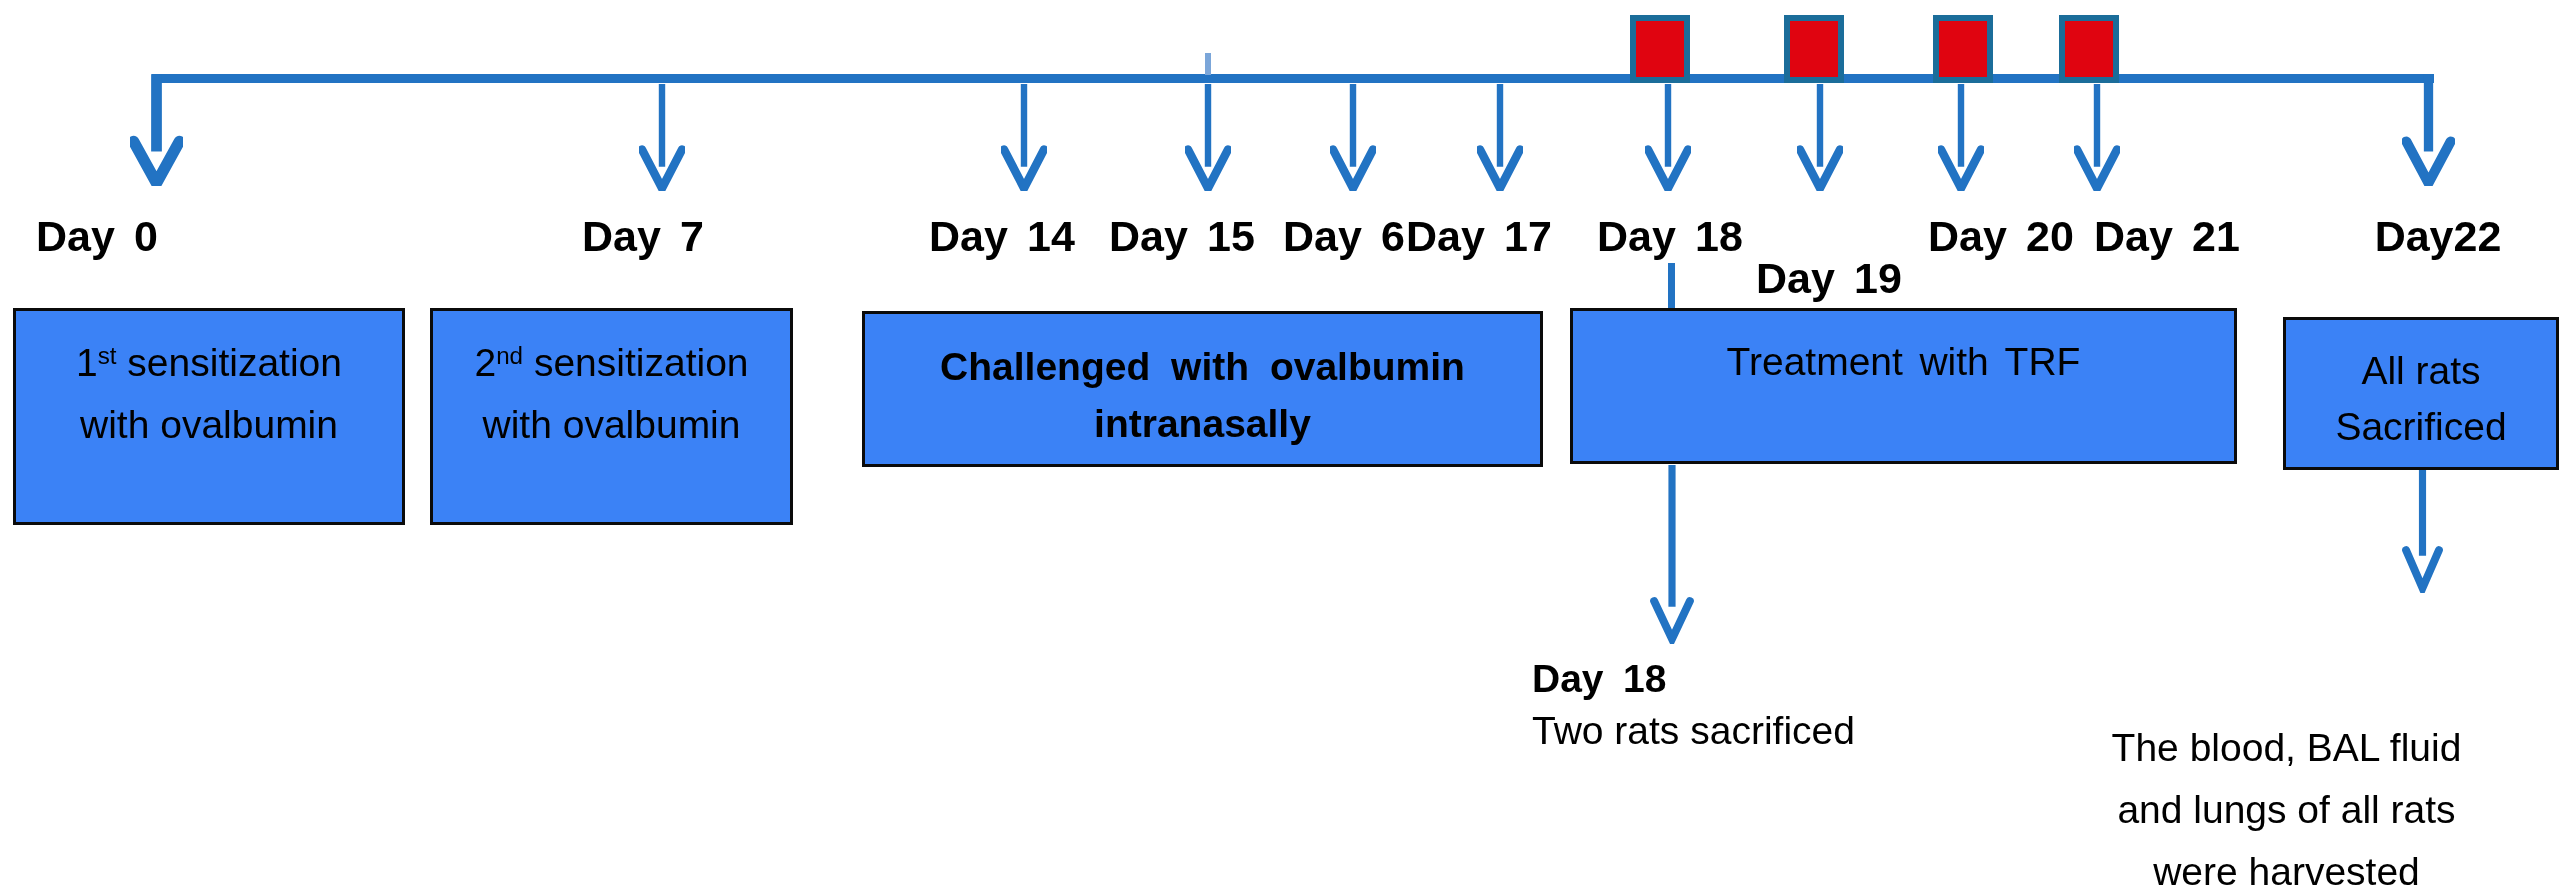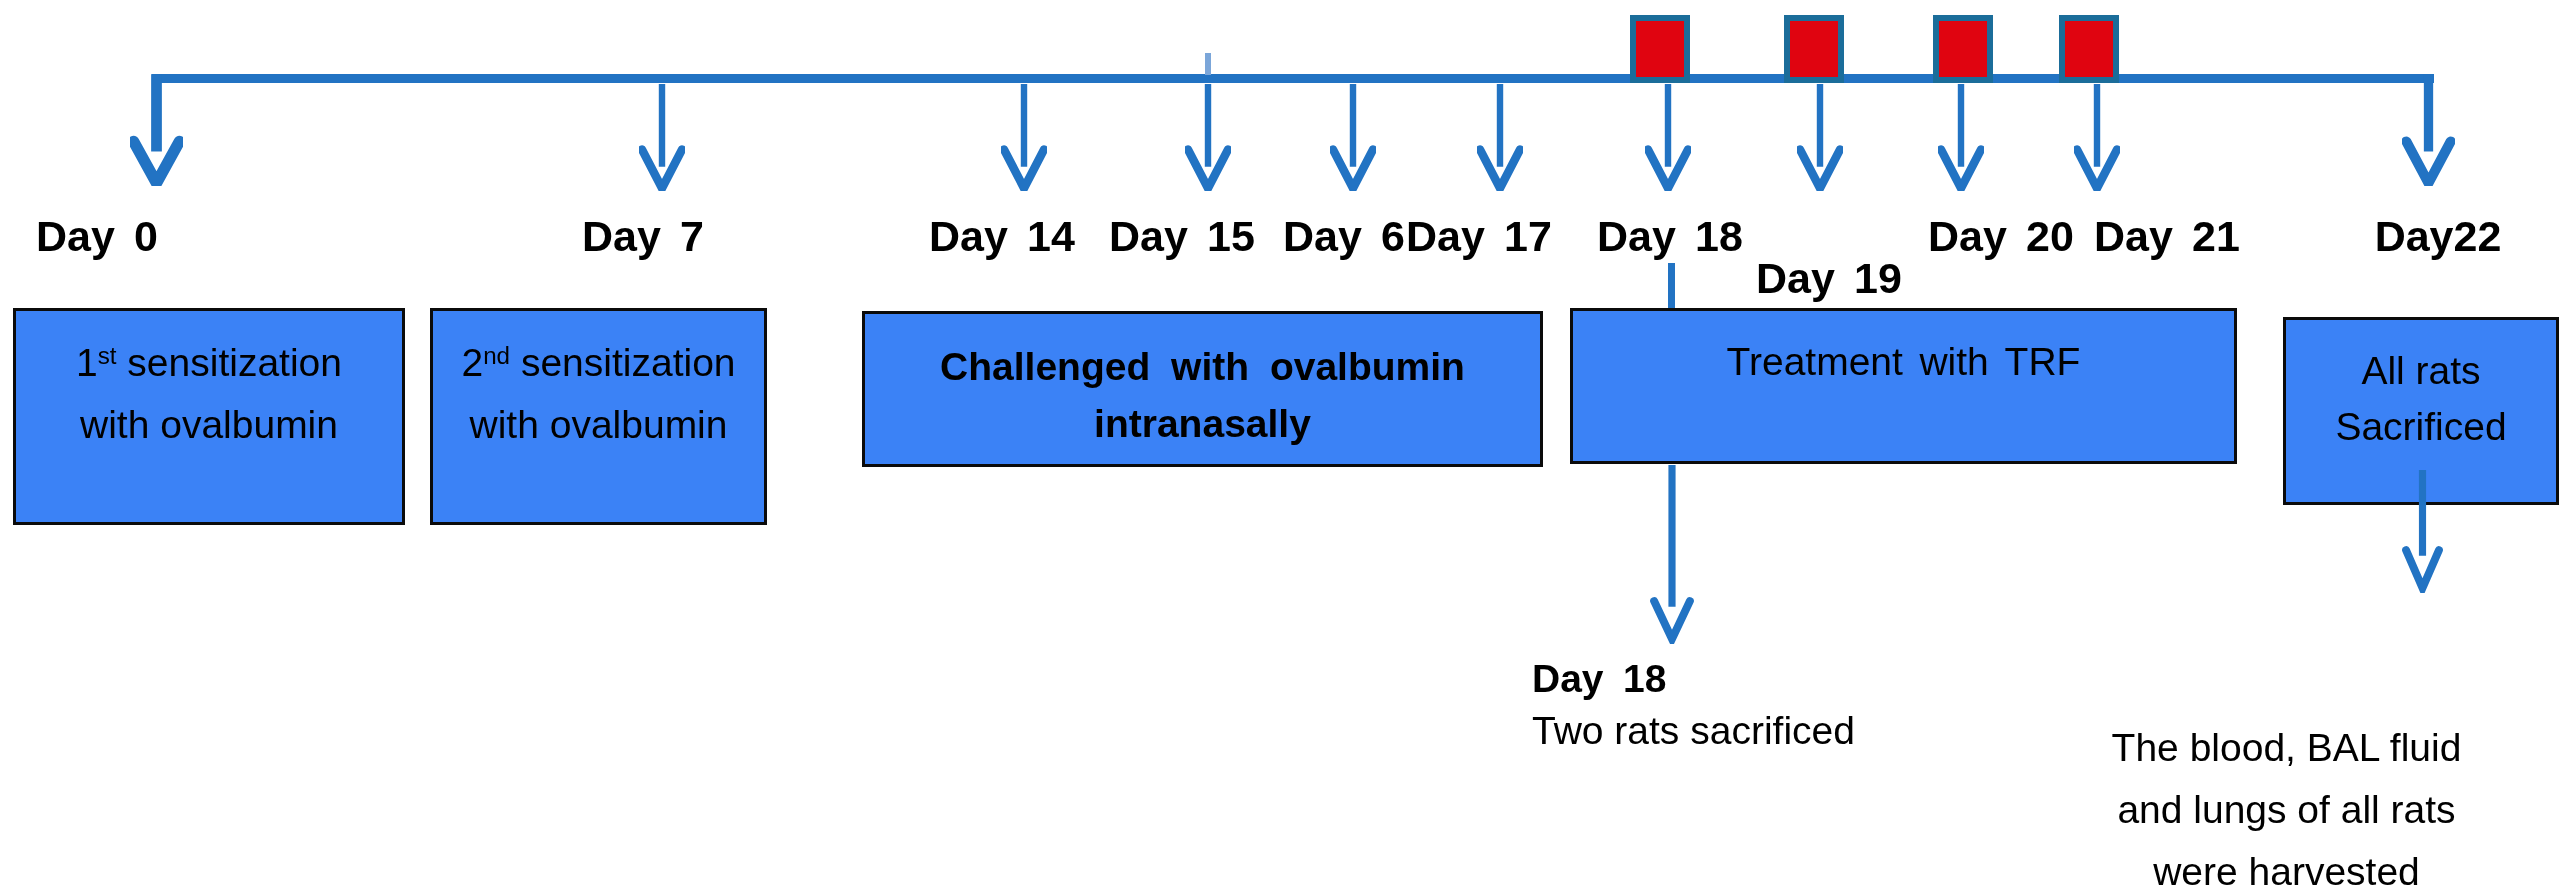--- a/index.html
+++ b/index.html
@@ -112,35 +112,35 @@
   <div class="day-label" style="left:2167px;">Day 21</div>
   <div class="day-label" style="left:2438px;">Day22</div>
 
   <div class="stub" style="left:1668px;top:263px;width:7.2px;height:46px;"></div>
 
   <div class="box" style="left:13px;top:308px;width:392px;height:217px;padding-top:23px;">
     <div class="bline"><span>1</span><sup class="ord">st</sup><span> sensitization</span></div>
     <div class="bline">with ovalbumin</div>
   </div>
 
-  <div class="box" style="left:430px;top:308px;width:337px;height:217px;padding-top:23px;">
+  <div class="box" style="left:430px;top:308px;width:363px;height:217px;padding-top:23px;">
     <div class="bline"><span>2</span><sup class="ord">nd</sup><span> sensitization</span></div>
     <div class="bline">with ovalbumin</div>
   </div>
 
   <div class="box" style="left:862px;top:311px;width:681px;height:156px;padding-top:24px;font-weight:bold;">
     <div class="bline" style="word-spacing:10px;">Challenged with ovalbumin</div>
     <div class="bline">intranasally</div>
   </div>
 
   <div class="box" style="left:1570px;top:308px;width:667px;height:156px;padding-top:21.5px;">
     <div class="bline" style="word-spacing:5.7px;">Treatment with TRF</div>
   </div>
 
-  <div class="box" style="left:2283px;top:317px;width:276px;height:188px;padding-top:23px;line-height:56px;">
+  <div class="box" style="left:2283px;top:317px;width:276px;height:153px;padding-top:23px;line-height:56px;">
     <div class="bline">All rats</div>
     <div class="bline">Sacrificed</div>
   </div>
 
   <svg class="arrow" style="left:1649px;top:465px;" width="46" height="179" viewBox="0 0 64 250">
     <path d="M32 0 V198" stroke="#2273c3" stroke-width="10" fill="none"></path>
     <path d="M7 190 L32 243 L57 190" stroke="#2273c3" stroke-width="11" fill="none" stroke-linecap="round"></path>
   </svg>
 
   <svg class="arrow" style="left:2401px;top:470px;" width="43" height="123" viewBox="0 0 60 172">

